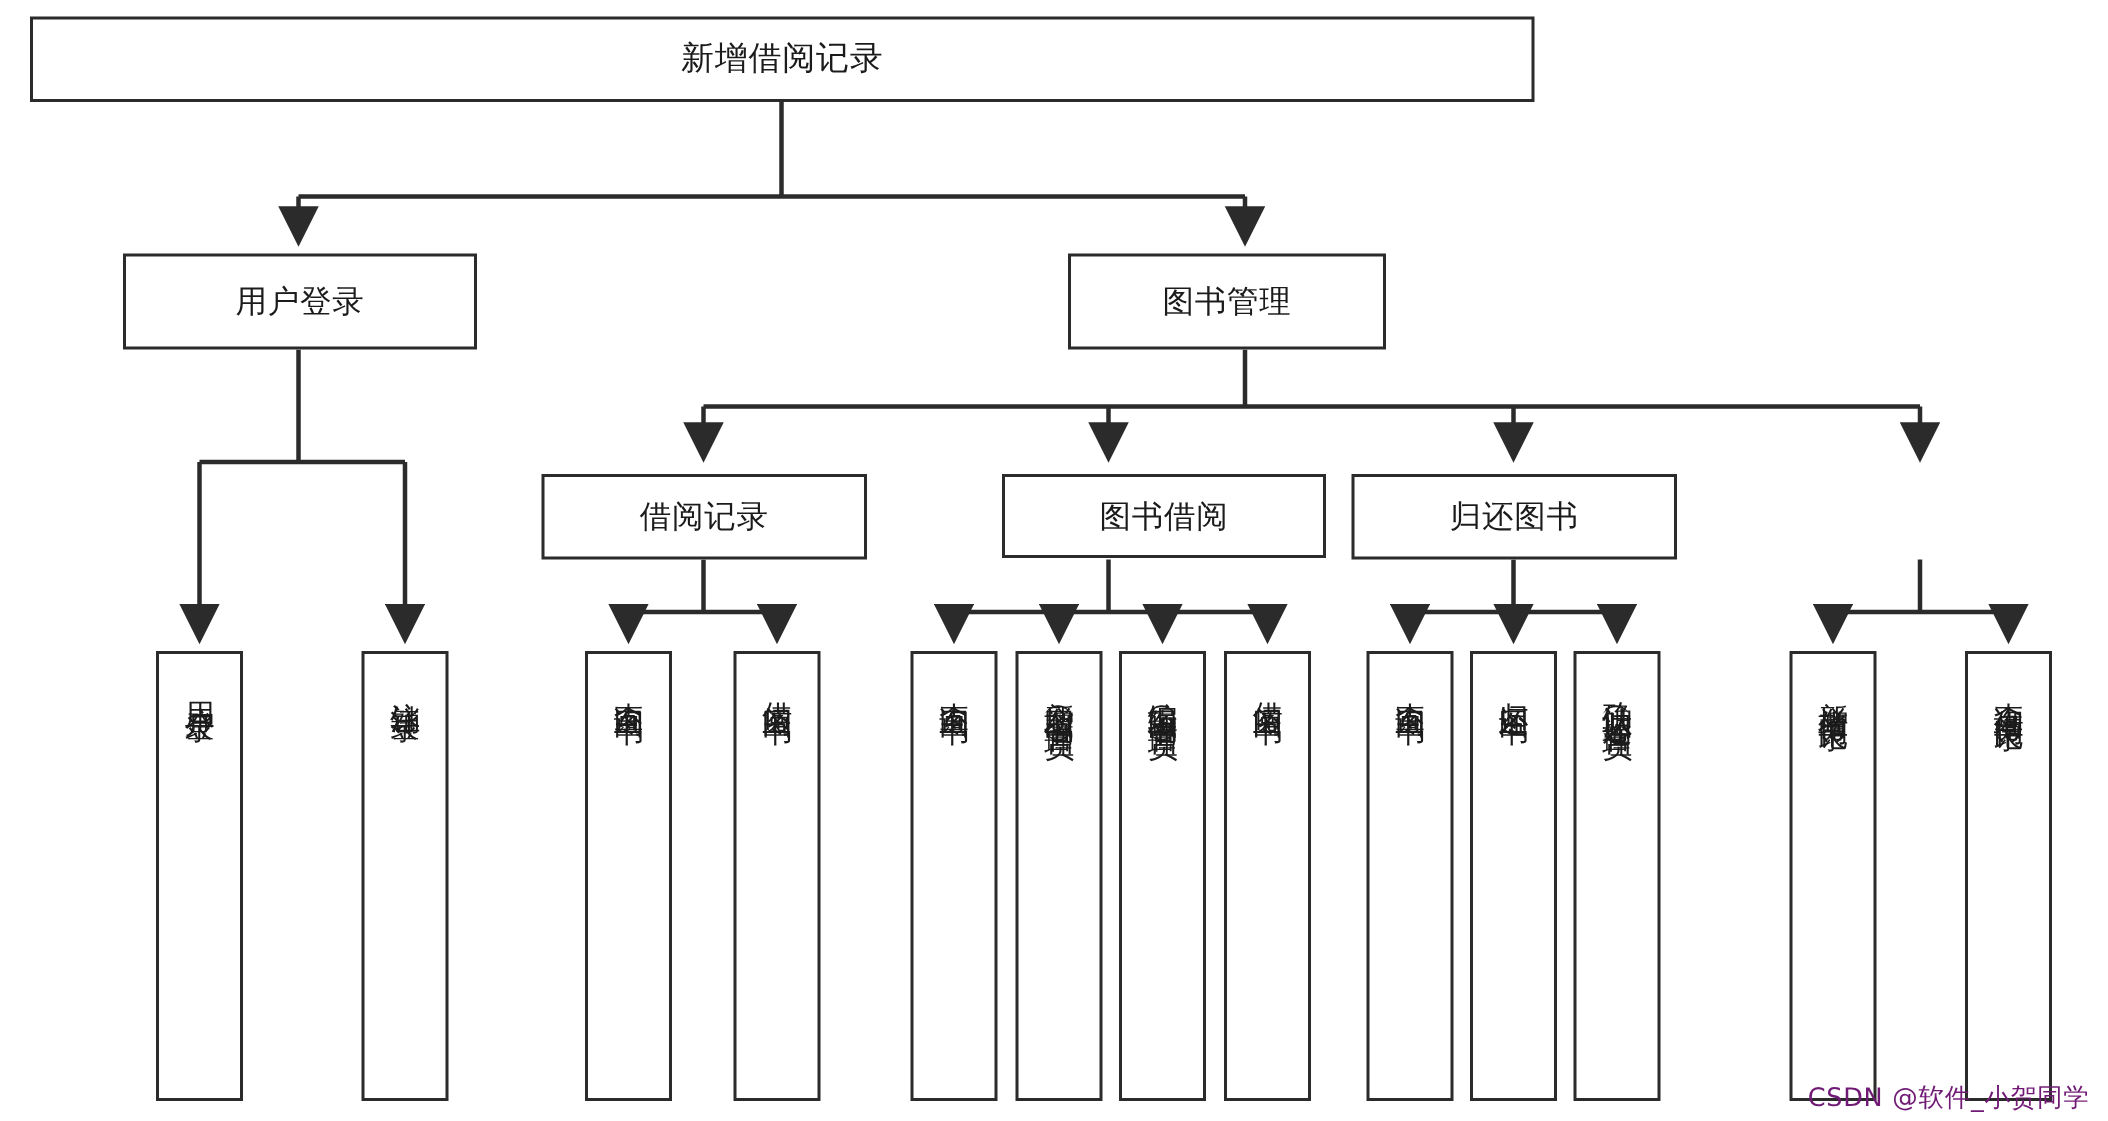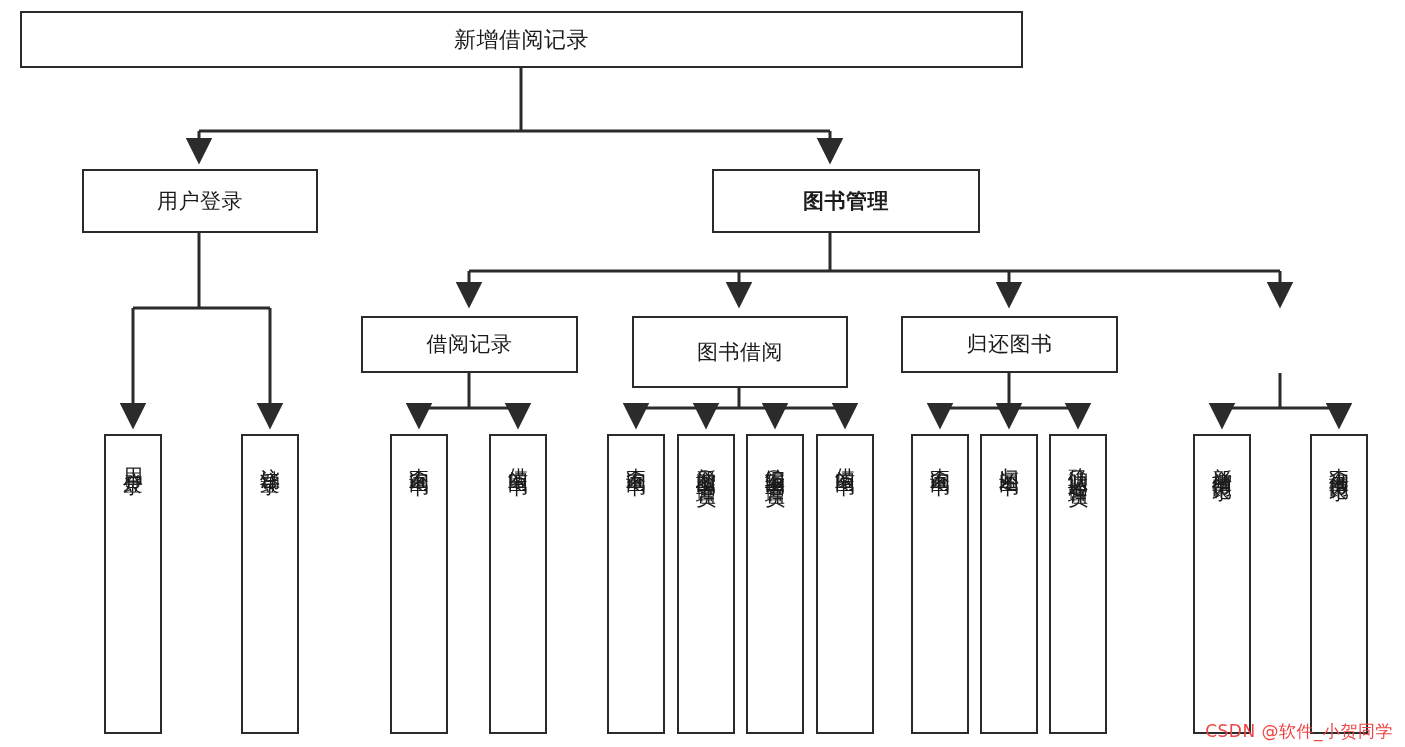--- a/index.html
+++ b/index.html
@@ -62,21 +62,21 @@
     font-size: 20px;
     line-height: 1.06;
     letter-spacing: 3px;
     white-space: nowrap;
   }
   .watermark {
     position: absolute;
     right: 12px;
     bottom: 4px;
     font-size: 17px;
-    color: #ef4444;
+    color: #701a75;
     letter-spacing: 0.5px;
     white-space: nowrap;
     user-select: none;
   }
 </style>
 </head>
 <body>
 
 <div id="diagram-root">
 
@@ -130,28 +130,28 @@
     </g>
   </svg>
 
   <div class="node horiz root" style="left:20px; top:11px; width:1003px; height:57px;">
     <span class="node-label">新增借阅记录</span>
   </div>
 
   <div class="node horiz" style="left:82px; top:169px; width:236px; height:64px;">
     <span class="node-label">用户登录</span>
   </div>
-  <div class="node horiz" style="left:712px; top:169px; width:268px; height:64px;font-weight:bold;">
+  <div class="node horiz" style="left:712px; top:169px; width:212px; height:64px;">
     <span class="node-label">图书管理</span>
   </div>
 
   <div class="node horiz" style="left:361px; top:316px; width:217px; height:57px;">
     <span class="node-label">借阅记录</span>
   </div>
-  <div class="node horiz" style="left:632px; top:316px; width:216px; height:72px;">
+  <div class="node horiz" style="left:668px; top:316px; width:216px; height:56px;">
     <span class="node-label">图书借阅</span>
   </div>
   <div class="node horiz" style="left:901px; top:316px; width:217px; height:57px;">
     <span class="node-label">归还图书</span>
   </div>
 
   <div class="node vert" style="left:104px; top:434px; width:58px; height:300px;">
     <span class="node-label">用户登录</span>
   </div>
   <div class="node vert" style="left:241px; top:434px; width:58px; height:300px;">

